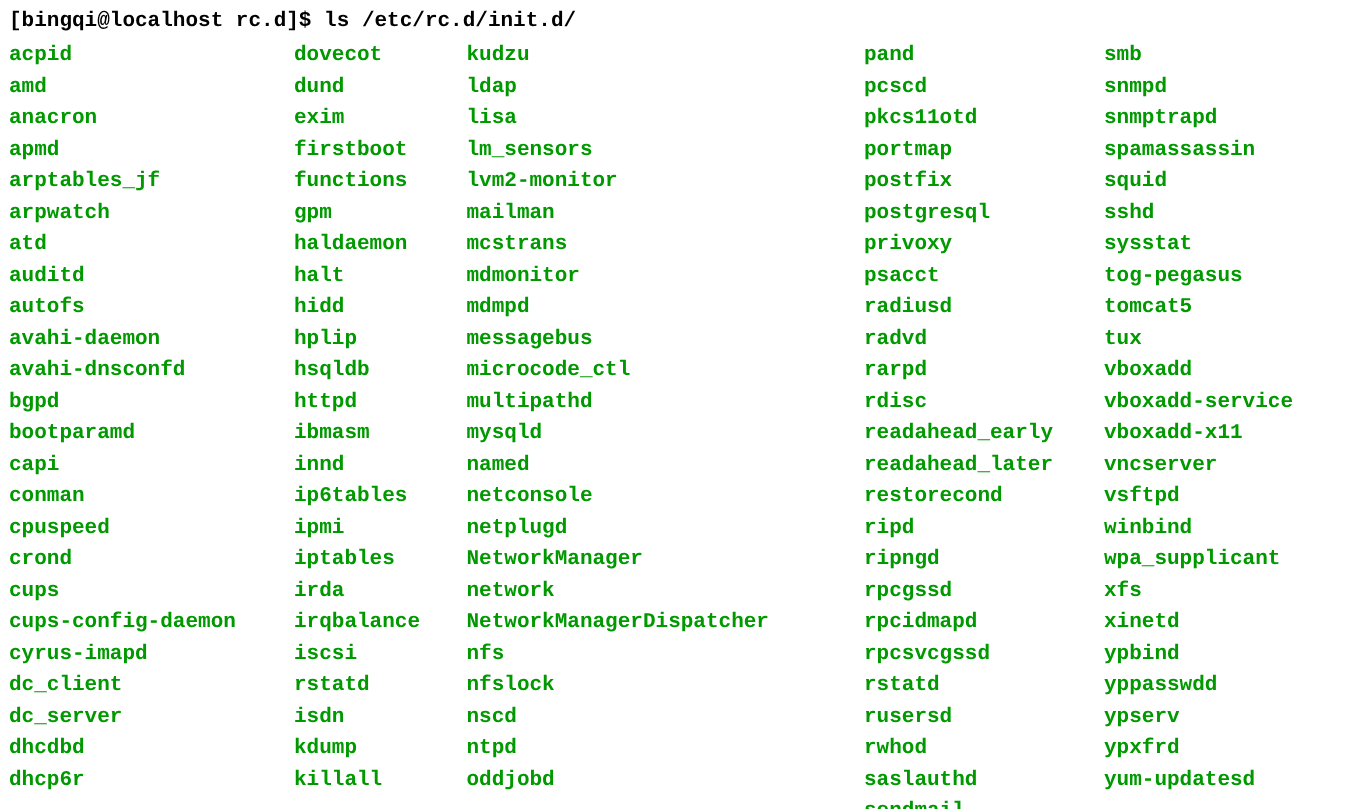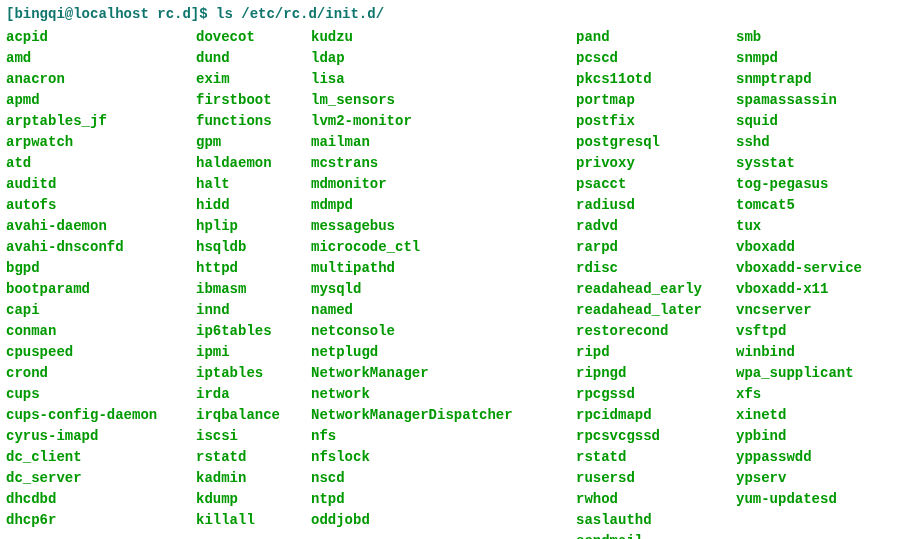--- a/index.html
+++ b/index.html
@@ -8,21 +8,21 @@
       font-size: 14px;
       background: #ffffff;
       color: #000000;
       padding: 4px 6px;
       width: 914px;
       line-height: 1.5;
       font-weight: bold;
     }
     .prompt-line {
       white-space: pre;
-      color: #0f766e;
+      color: #000000;
       margin-bottom: 2px;
     }
     .listing {
       display: flex;
       gap: 0;
     }
     .col {
       display: flex;
       flex-direction: column;
       padding-right: 12px;
@@ -84,21 +84,21 @@
       <span class="entry">httpd</span>
       <span class="entry">ibmasm</span>
       <span class="entry">innd</span>
       <span class="entry">ip6tables</span>
       <span class="entry">ipmi</span>
       <span class="entry">iptables</span>
       <span class="entry">irda</span>
       <span class="entry">irqbalance</span>
       <span class="entry">iscsi</span>
       <span class="entry">rstatd</span>
-      <span class="entry">kadmin</span>
+      <span class="entry">isdn</span>
       <span class="entry">kdump</span>
       <span class="entry">killall</span>
     </div>
   <div class="col">
       <span class="entry">kudzu</span>
       <span class="entry">ldap</span>
       <span class="entry">lisa</span>
       <span class="entry">lm_sensors</span>
       <span class="entry">lvm2-monitor</span>
       <span class="entry">mailman</span>
@@ -164,15 +164,16 @@
       <span class="entry">vboxadd-x11</span>
       <span class="entry">vncserver</span>
       <span class="entry">vsftpd</span>
       <span class="entry">winbind</span>
       <span class="entry">wpa_supplicant</span>
       <span class="entry">xfs</span>
       <span class="entry">xinetd</span>
       <span class="entry">ypbind</span>
       <span class="entry">yppasswdd</span>
       <span class="entry">ypserv</span>
+      <span class="entry">ypxfrd</span>
       <span class="entry">yum-updatesd</span>
     </div>
 </div>
 
 </body></html>

